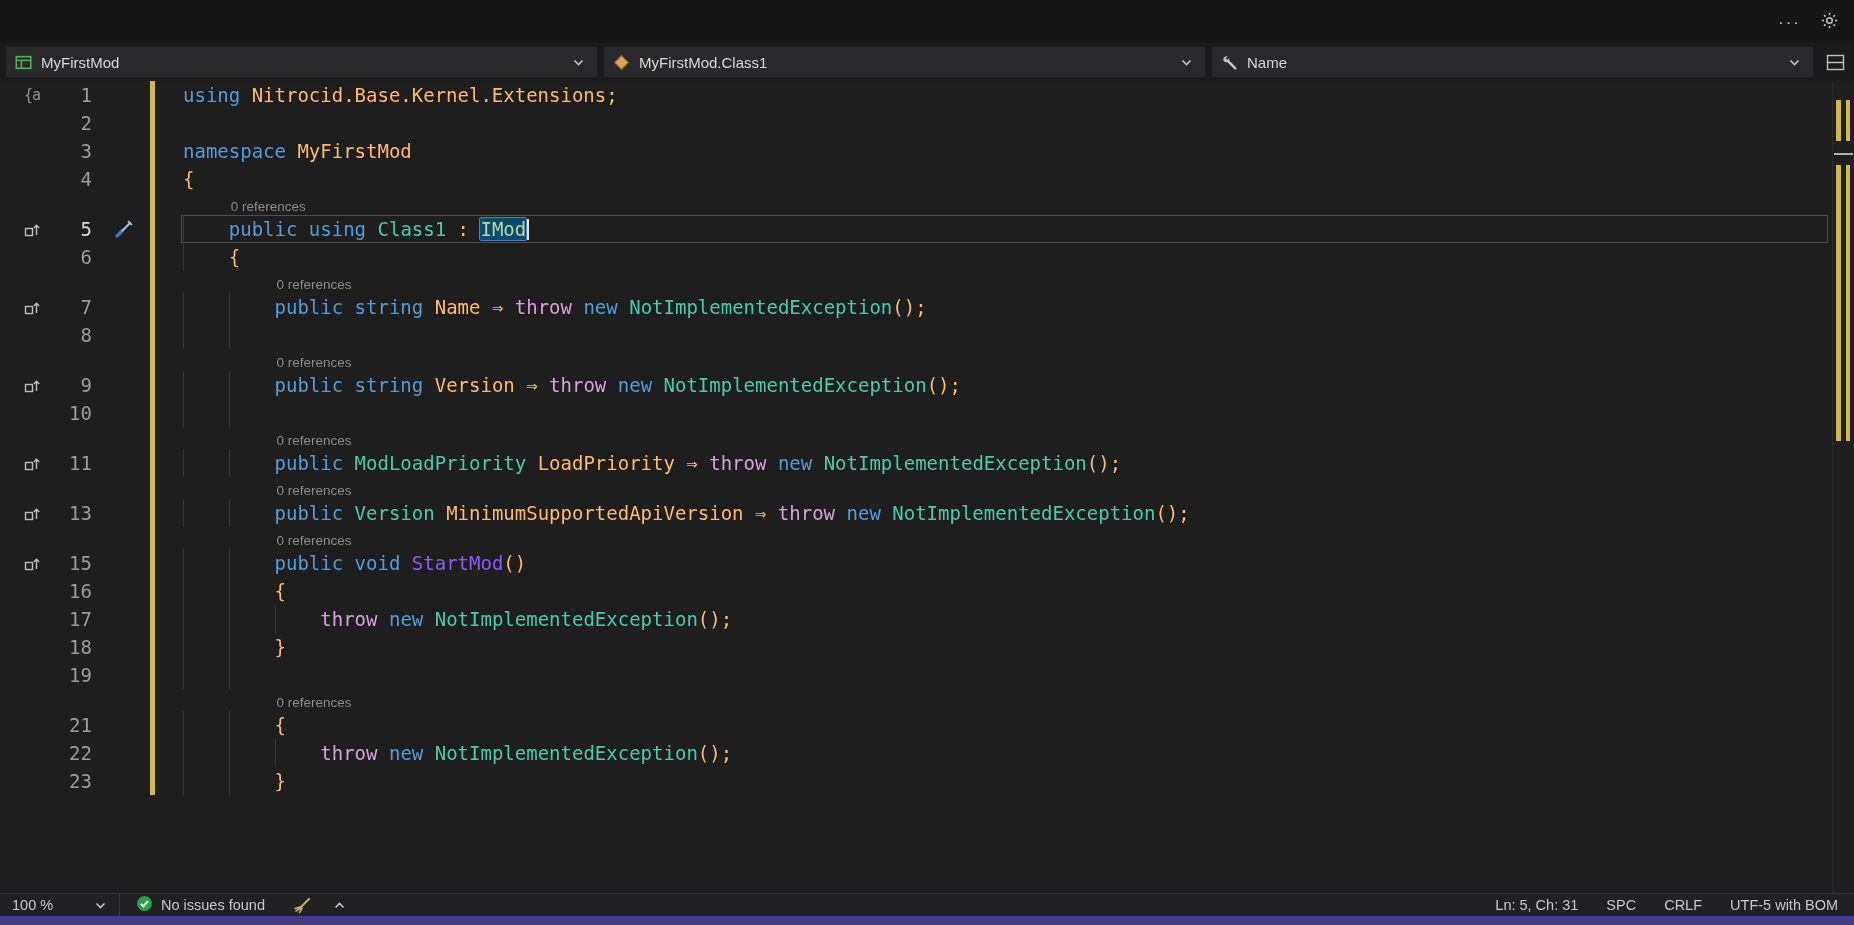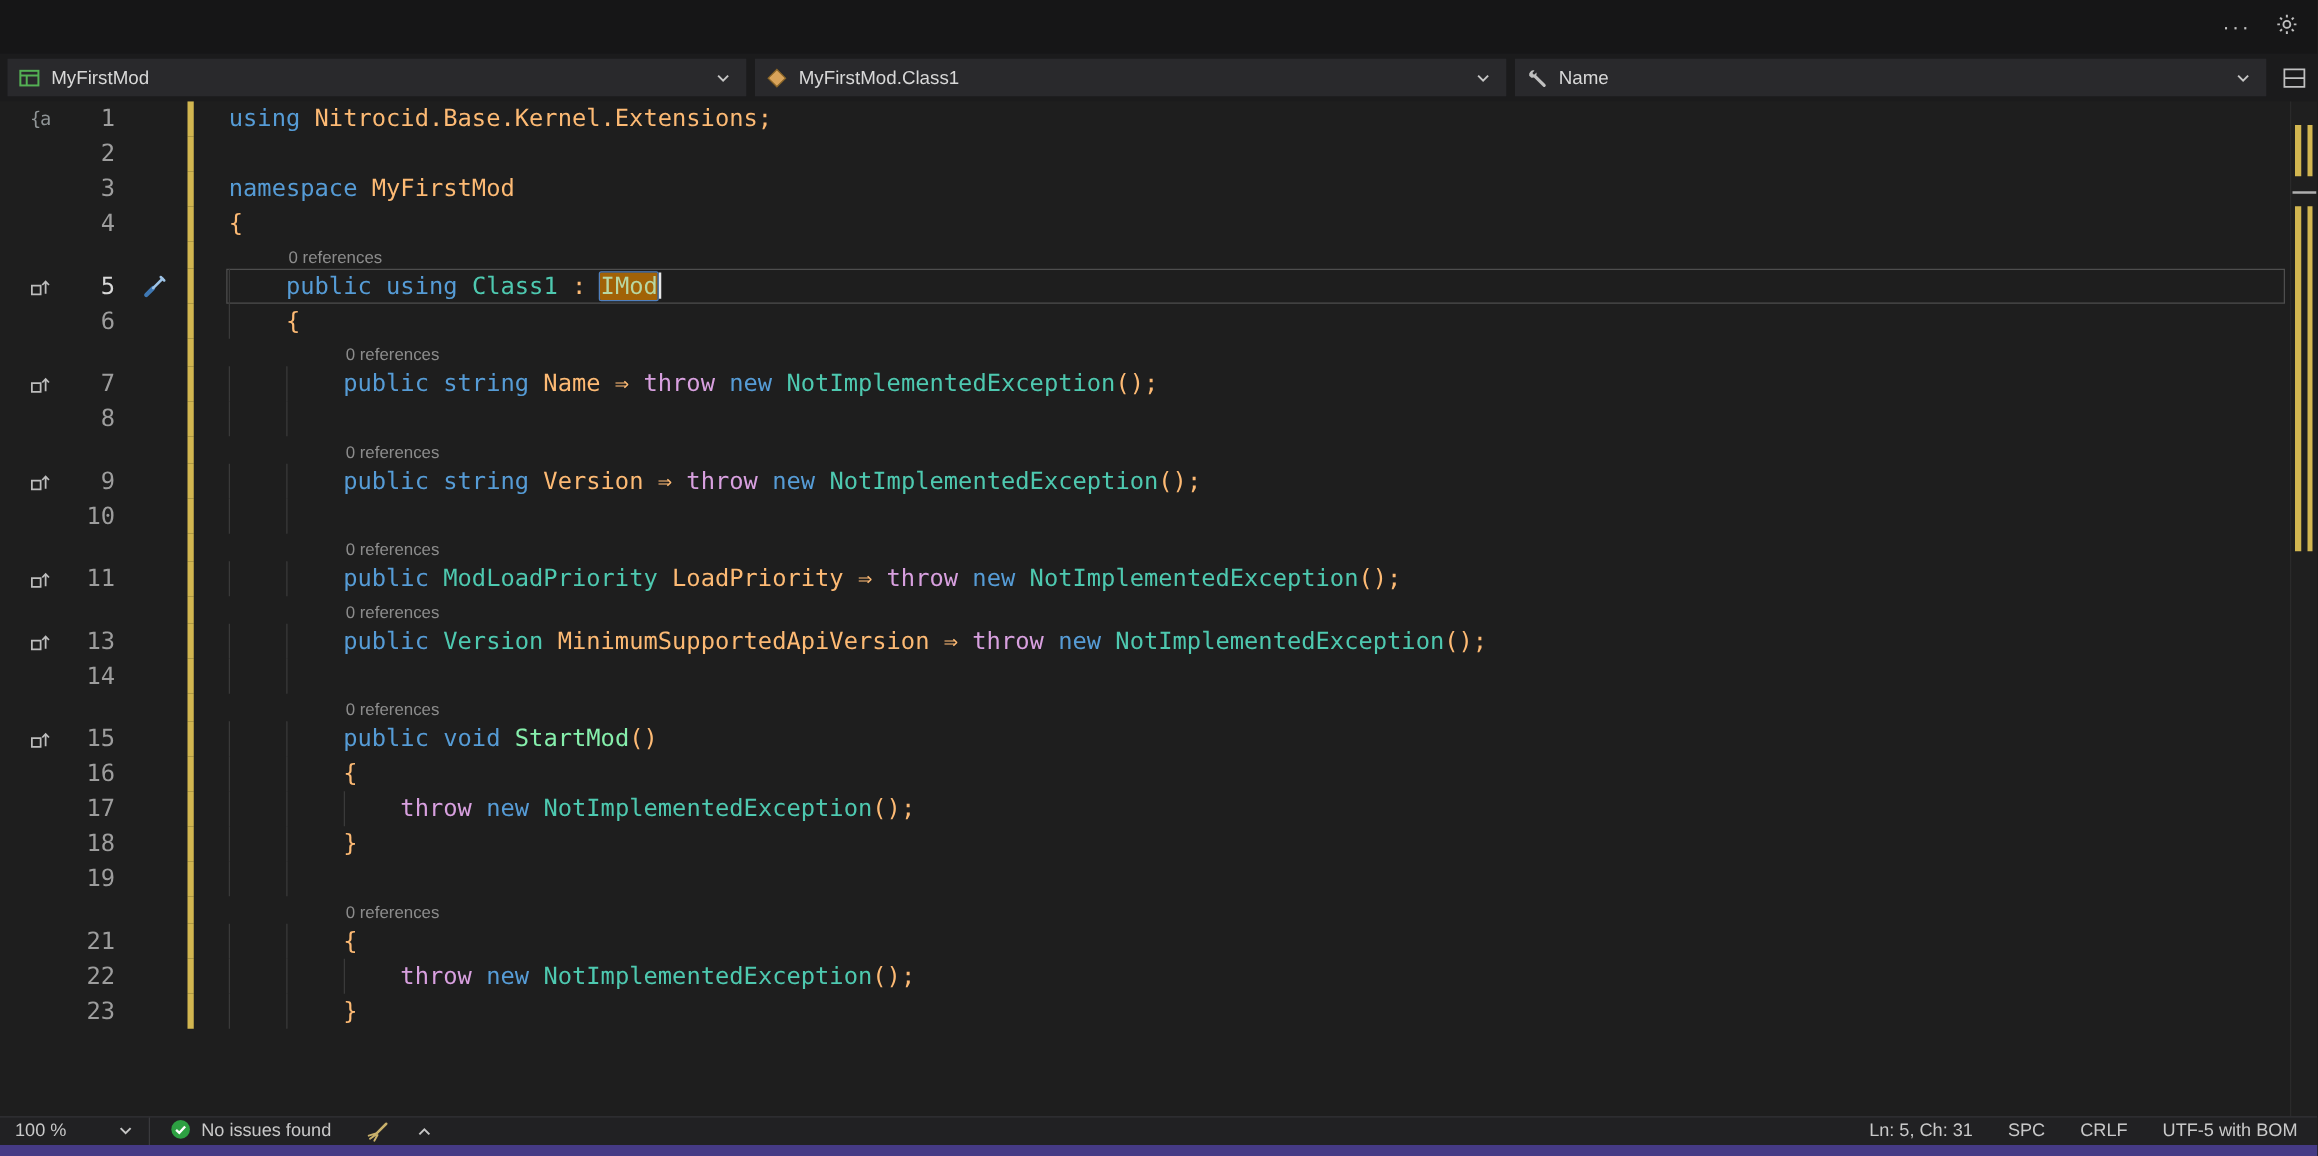--- a/index.html
+++ b/index.html
@@ -33,23 +33,23 @@
   .m-action{flex:0 0 52px;display:flex;align-items:center;justify-content:center}
   .m-change{flex:0 0 5px;margin-right:28px}
   .m-change.on{background:#d2b650}
   .code-content{position:relative;flex:1;font-family:"DejaVu Sans Mono",monospace;font-size:19px;white-space:pre;color:#d4d4d4}
   .lens-text{font-family:"Liberation Sans","DejaVu Sans",sans-serif;font-size:13.5px;color:#8c8c8c}
   .guide{position:absolute;top:0;bottom:0;border-left:1px solid #3a3a3a}
   .tk-kw{color:#569CD6}
   .tk-ct{color:#D8A0DF}
   .tk-ty{color:#4EC9B0}
   .tk-ifc{color:#B8D7A3}
-  .tk-me{color:#86efac}
+  .tk-me{color:#8b5cf6}
   .tk-pl{color:#fdba74}
-  .sel{background:#a16207;outline:1px solid #5180bd;border-radius:1px}
+  .sel{background:#0c4a6e;outline:1px solid #5180bd;border-radius:1px}
   .caret{display:inline-block;width:2px;height:21px;background:#e6e6e6;vertical-align:-4px;margin-left:1px}
   .cur-line-box{position:absolute;left:181px;right:26px;top:0;bottom:0;border:1px solid #4e4e4e;pointer-events:none}
   .brace-a{font-family:"DejaVu Sans Mono",monospace;font-size:15px;color:#8f9496;letter-spacing:-1px}
 
   
   .scrollbar{position:absolute;right:0;top:0;width:22px;height:812px;background:#1f1f1f;border-left:1px solid #2a2a2a}
   .sb-mark{position:absolute;left:3px;width:5px;background:#d2b650}
   .sb-mark2{position:absolute;left:13px;width:4px;background:#d2b650}
   .sb-caret{position:absolute;left:1px;right:1px;height:2px;background:#aeaeae}
 
@@ -285,27 +285,20 @@
           <svg width="17" height="15" viewBox="0 0 17 15">
             <rect x="1.5" y="6.5" width="7" height="7" fill="none" stroke="#bdbdbd" stroke-width="1.4"></rect>
             <path d="M12.5 13 V3.5 M9.8 6 L12.5 3.2 L15.2 6" fill="none" stroke="#bdbdbd" stroke-width="1.4"></path>
           </svg>
         </div>
         <div class="m-num">13</div>
         <div class="m-action"></div>
         <div class="m-change on"></div>
         <div class="code-content"><span class="guide" style="left: 0px;"></span><span class="guide" style="left: 45.76px;"></span><span class="tk-pl">        </span><span class="tk-kw">public</span><span class="tk-pl"> </span><span class="tk-ty">Version</span><span class="tk-pl"> MinimumSupportedApiVersion ⇒ </span><span class="tk-ct">throw</span><span class="tk-pl"> </span><span class="tk-kw">new</span><span class="tk-pl"> </span><span class="tk-ty">NotImplementedException</span><span class="tk-pl">();</span></div>
       </div>
-      <div class="row codeline">
-        <div class="m-glyph"></div>
-        <div class="m-num">14</div>
-        <div class="m-action"></div>
-        <div class="m-change on"></div>
-        <div class="code-content"><span class="guide" style="left: 0px;"></span><span class="guide" style="left: 45.76px;"></span></div>
-      </div>
       <div class="row lens">
         <div class="m-glyph"></div>
         <div class="m-num"></div>
         <div class="m-action"></div>
         <div class="m-change on"></div>
         <div class="code-content"><span class="lens-text" style="margin-left: 93.52px;">0 references</span></div>
       </div>
       <div class="row codeline">
         <div class="m-glyph">
           <svg width="17" height="15" viewBox="0 0 17 15">

